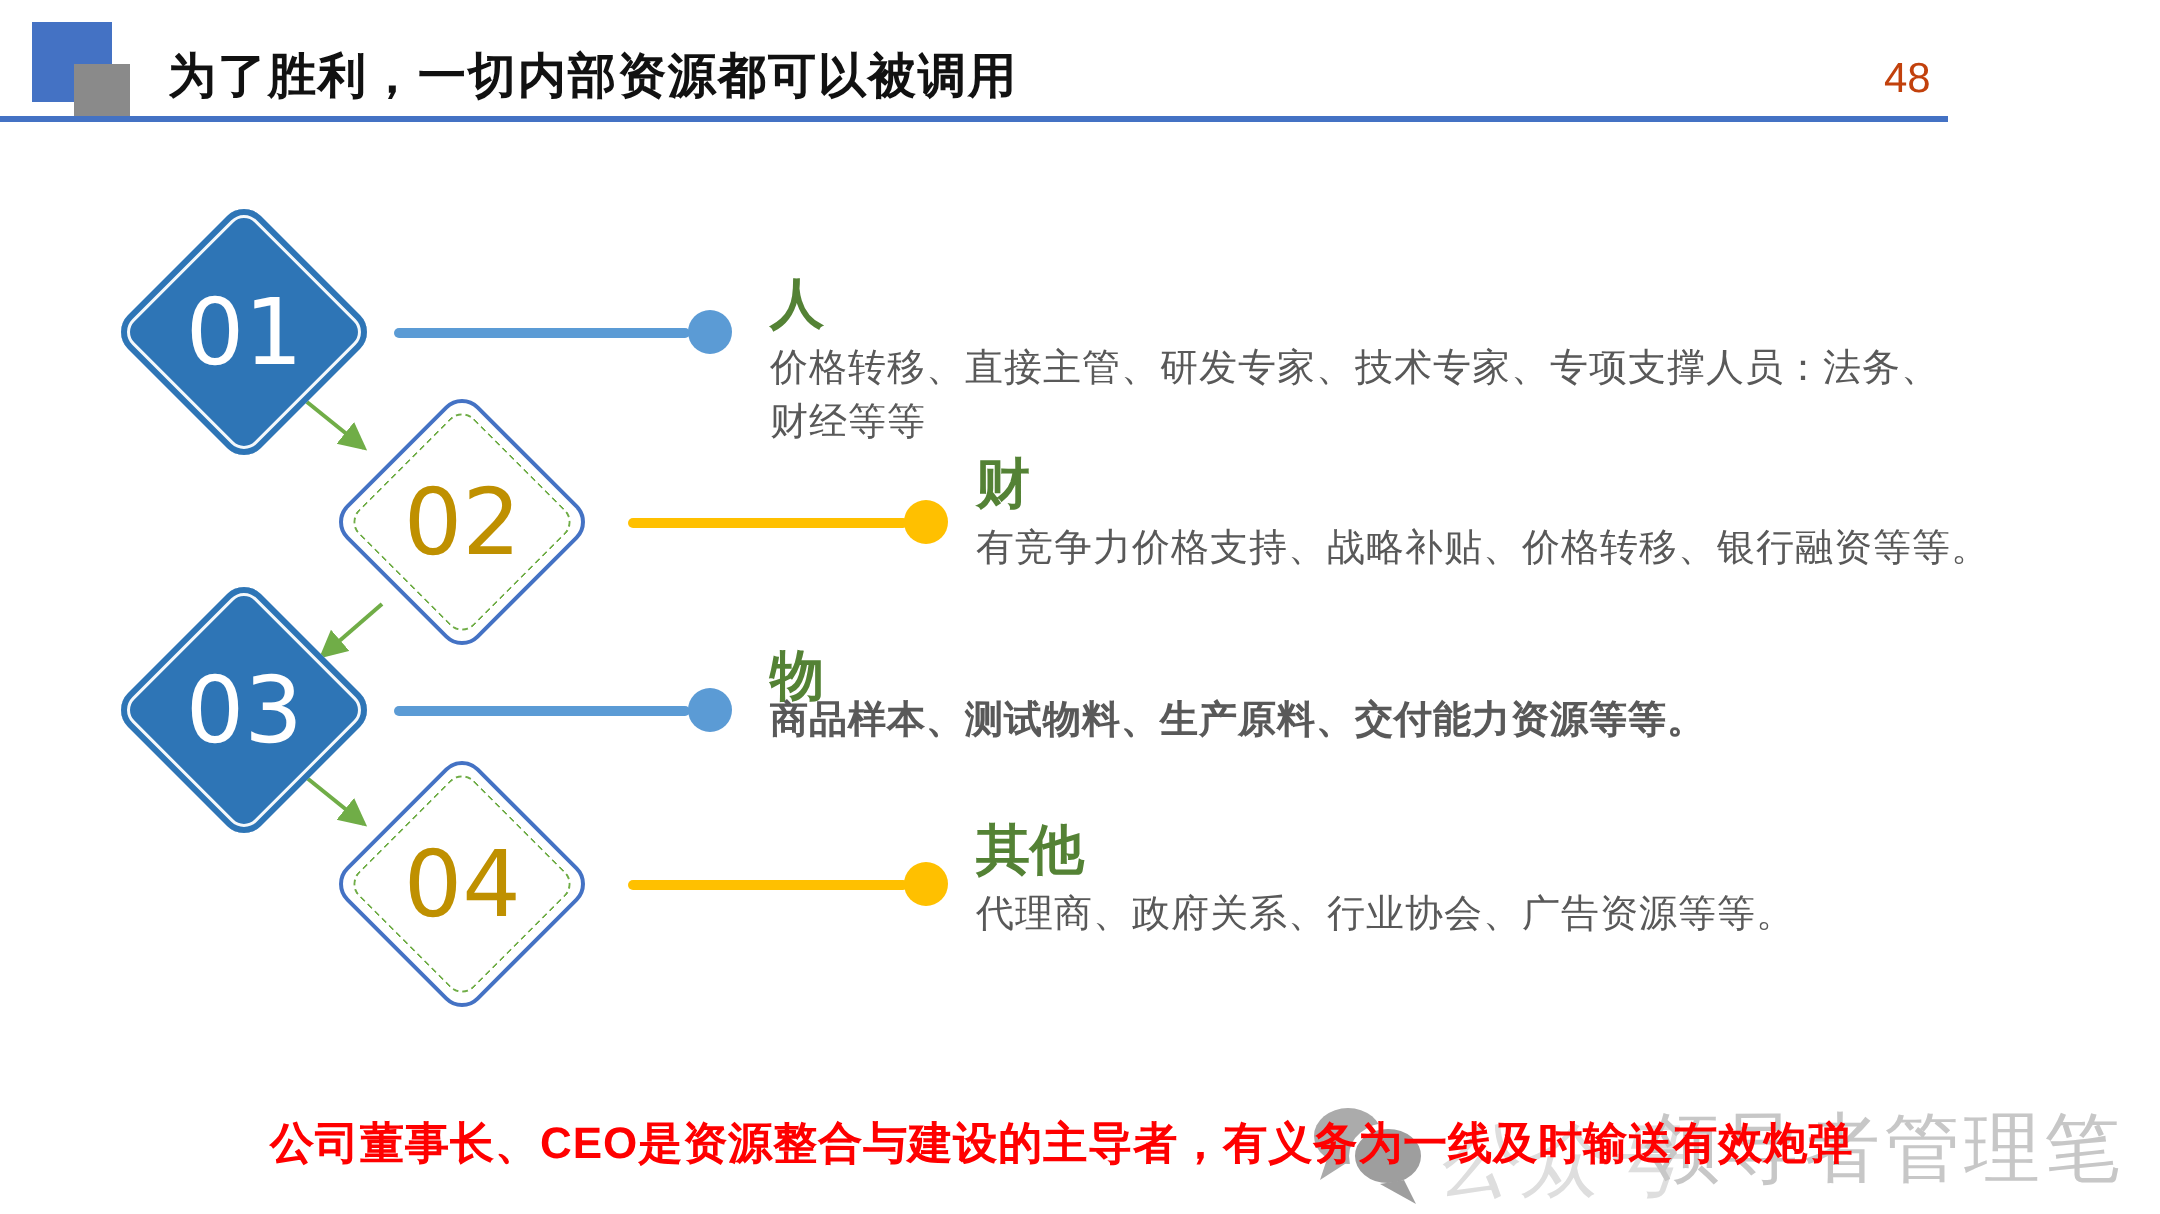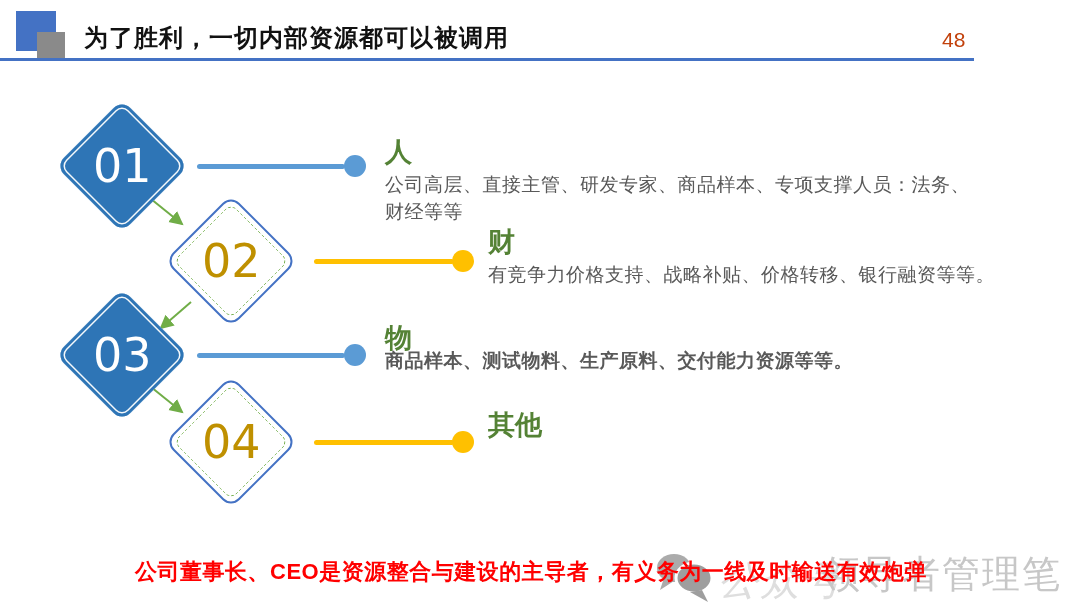--- a/index.html
+++ b/index.html
@@ -145,21 +145,21 @@
     <line x1="191" y1="302" x2="161" y2="328" stroke="#70ad47" stroke-width="2" marker-end="url(#ah)"></line>
     <line x1="151" y1="387" x2="182" y2="412" stroke="#70ad47" stroke-width="2" marker-end="url(#ah)"></line>
   </svg>
 
   <div class="diamond filled d1">
     <span class="num white">01</span>
   </div>
   <div class="line blue c1"></div>
   <div class="dot blue p1"></div>
   <div class="sec-label l1">人</div>
-  <div class="sec-text t1">公司高层、直接主管、研发专家、商品样本、专项支撑人员：法务、财经等等</div>
+  <div class="sec-text t1">价格转移、直接主管、研发专家、技术专家、专项支撑人员：法务、财经等等</div>
 
   <div class="diamond outline d2">
     <span class="num gold">02</span>
   </div>
   <div class="line gold c2"></div>
   <div class="dot gold p2"></div>
   <div class="sec-label l2">财</div>
   <div class="sec-text t2">有竞争力价格支持、战略补贴、价格转移、银行融资等等。</div>
 
   <div class="diamond filled d3">
@@ -169,20 +169,21 @@
   <div class="dot blue p3"></div>
   <div class="sec-label l3">物</div>
   <div class="sec-text t3">商品样本、测试物料、生产原料、交付能力资源等等。</div>
 
   <div class="diamond outline d4">
     <span class="num gold">04</span>
   </div>
   <div class="line gold c4"></div>
   <div class="dot gold p4"></div>
   <div class="sec-label l4">其他</div>
+  <div class="sec-text t4">代理商、政府关系、行业协会、广告资源等等。</div>
 
   <div class="footer-note">公司董事长、CEO是资源整合与建设的主导者，有义务为一线及时输送有效炮弹</div>
 
   <svg class="watermark wm-icon" width="62" height="56" viewBox="0 0 62 56">
     <g fill="#ababab">
       <ellipse cx="20" cy="18" rx="17" ry="14"></ellipse>
       <path d="M10 28 L6 40 L20 31 Z"></path>
     </g>
     <g fill="#9e9e9e">
       <ellipse cx="40" cy="28" rx="18" ry="15" stroke="#ffffff" stroke-width="3"></ellipse>

